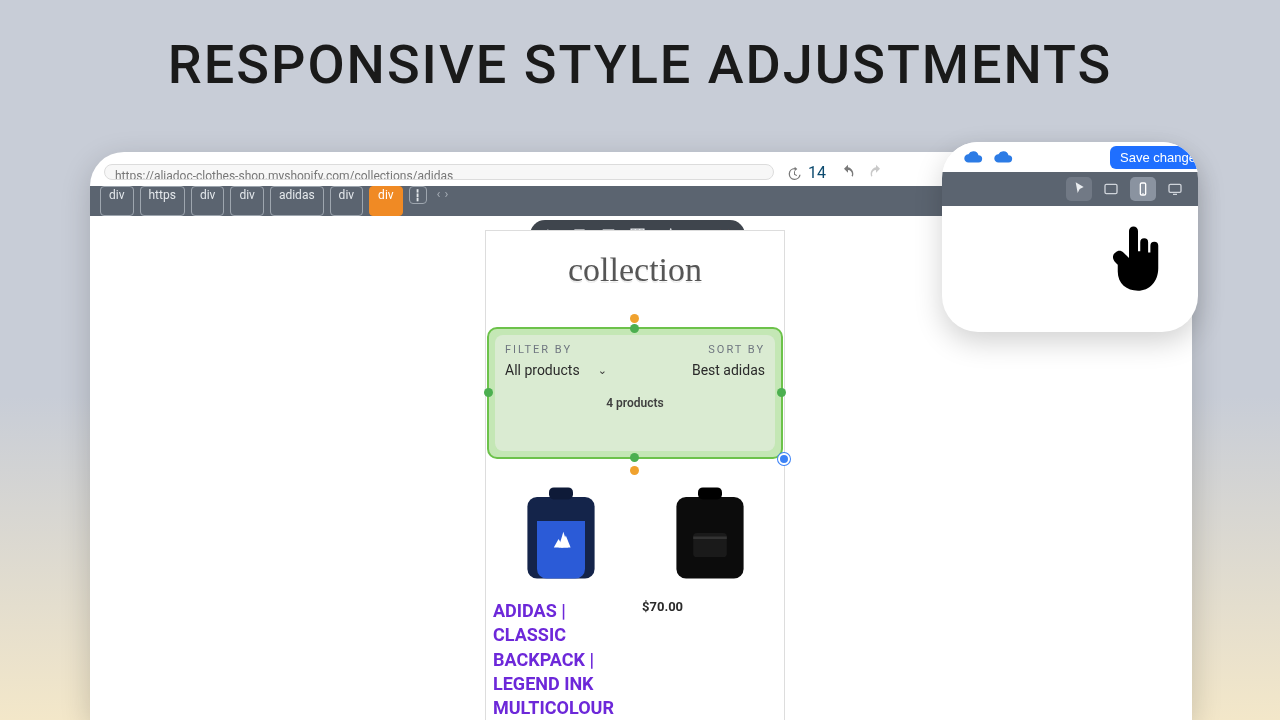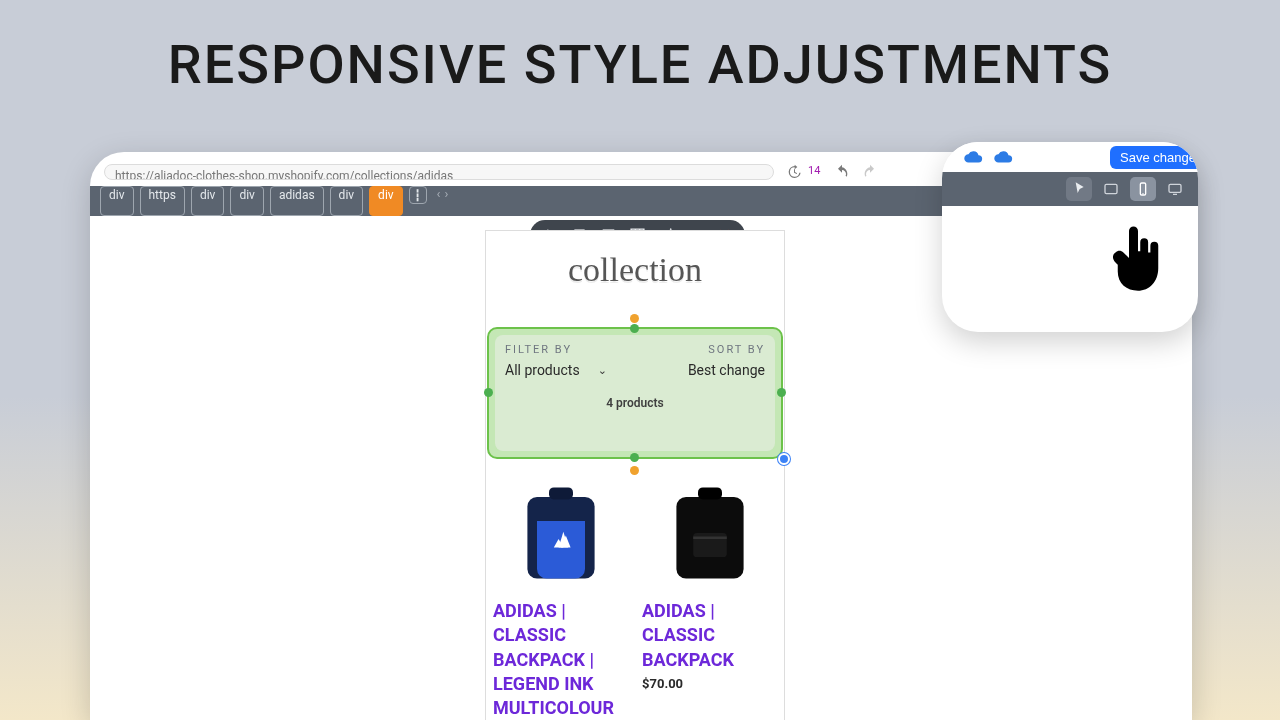--- a/index.html
+++ b/index.html
@@ -41,22 +41,22 @@
     border: 1px solid #dcdcdc;
     border-radius: 12px;
     background: #f7f7f7;
     color: #777;
     font-size: 12px;
     padding: 2px 10px;
     line-height: 18px;
     white-space: nowrap; overflow: hidden; text-overflow: ellipsis;
   }
   .hist {
-    display: flex; align-items: flex-start; gap: 6px;
-    color: #a21caf; font-size: 11px;
+    display: flex; align-items: flex-end; gap: 6px;
+    color: #0c4a6e; font-size: 16px;
     padding: 0 4px;
   }
   .hist .clock {
     width: 16px; height: 16px; fill: #7a7a7a;
   }
   .undo, .redo {
     width: 20px; height: 20px; display: inline-flex; align-items: center; justify-content: center;
     color: #7a7a7a;
   }
   .redo { opacity: .4; }
@@ -306,21 +306,21 @@
           <div class="fp-col">
             <span class="fp-label">FILTER BY</span>
             <span class="fp-value">
               <span>All products</span>
               <span class="chev">⌄</span>
             </span>
           </div>
           <div class="fp-col" style="text-align:right;">
             <span class="fp-label">SORT BY</span>
             <span class="fp-value">
-              <span>Best change</span>
+              <span>Best adidas</span>
             </span>
           </div>
         </div>
         <div class="fp-count">4 products</div>
       </div>
     </div>
     <span class="dot blue" style="left:688px; top:237px;"></span>
 
     <div class="products">
       <div class="product">
@@ -341,21 +341,20 @@
       </div>
       <div class="product">
         <div class="pimg">
           <svg viewBox="0 0 100 100">
               <path d="M30 20 h40 a8 8 0 0 1 8 8 v52 a8 8 0 0 1 -8 8 h-40 a8 8 0 0 1 -8 -8 v-52 a8 8 0 0 1 8 -8 z" fill="#0c0c0c"></path>
               <rect x="40" y="12" width="20" height="10" rx="4" fill="#000"></rect>
               <rect x="36" y="50" width="28" height="20" rx="3" fill="#1a1a1a"></rect>
               <line x1="36" y1="54" x2="64" y2="54" stroke="#333" stroke-width="2"></line>
             </svg>
         </div>
-        <div class="pname">ADIDAS | CLASSIC BACKPACK</div>
         <div class="pprice">$70.00</div>
       </div>
     </div>
 
   </div>
 </div>
 
 <div class="callout">
   <div class="callout-top">
     <span class="cloud">

